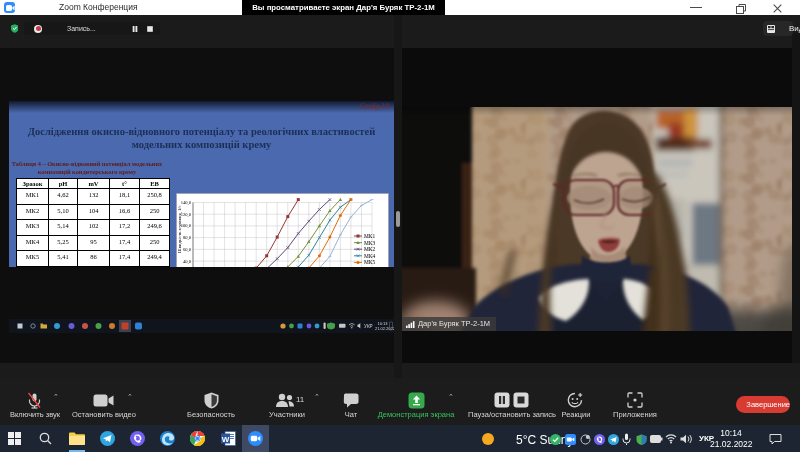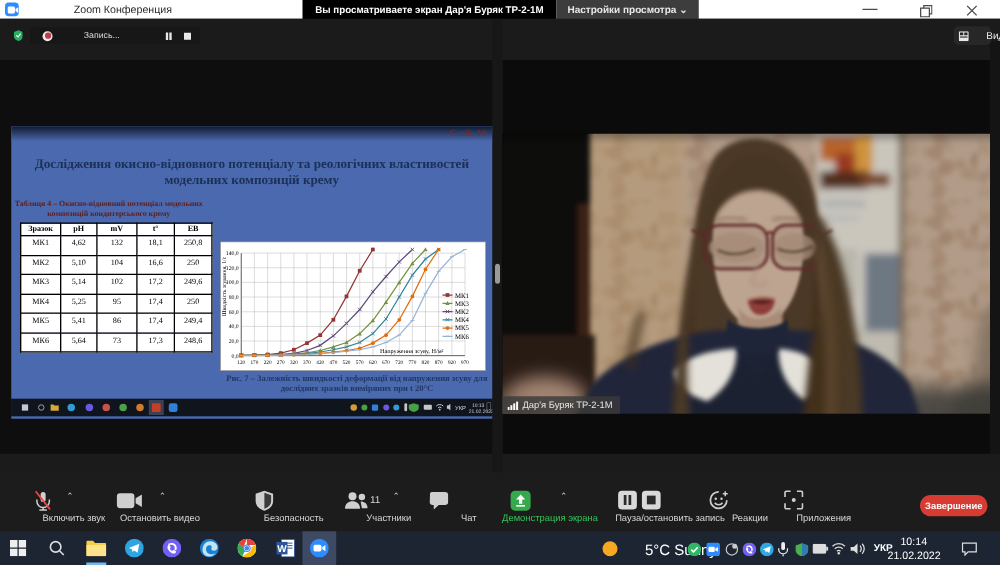--- a/index.html
+++ b/index.html
@@ -18,21 +18,21 @@
   #shield{left:10.5px;top:9px;}
   #recpanel{left:24px;top:7px;width:136px;height:13px;background:#171717;}
   #recdot{left:10px;top:2.5px;width:8px;height:8px;border-radius:50%;background:#ececec;}
   #recdot div{position:absolute;left:1.5px;top:1.5px;width:5px;height:5px;border-radius:50%;background:#c23b4b;}
   #rectext{left:43px;top:3px;color:#ddd;font-size:7px;}
   #recpause{left:107px;top:2.5px;width:8px;height:8px;}
   #recstop{left:122px;top:2.5px;width:8px;height:8px;}
   
   #vidbtn{left:763px;top:6px;width:30px;height:15px;background:#272727;border-radius:4px;color:#eee;font-size:8px;}
   
-  #slide{left:9px;top:86px;width:385px;height:234px;background:#4a69ae;overflow:hidden;font-family:"Liberation Serif",serif;}
+  #slide{left:9px;top:86px;width:385px;height:166px;background:#4a69ae;overflow:hidden;font-family:"Liberation Serif",serif;}
   #slidetopshade{left:0;top:0;width:385px;height:12px;background:linear-gradient(#101a30,#4a69ae);}
   #slidenum{right:5px;top:1px;color:#8f241a;font-size:7.5px;}
   #stitle{left:10px;top:24px;width:365px;text-align:center;color:#1c2f57;font-weight:bold;font-size:10.5px;line-height:13px;}
   #tcap{left:-15px;top:59px;width:186px;text-align:center;color:#611c18;font-weight:bold;font-size:6.3px;line-height:7.5px;}
   table{border-collapse:collapse;}
   #tbl{left:7px;top:77px;}
   #tbl td,#tbl th{border:1px solid #000;background:#fff;font-size:6.5px;font-family:"Liberation Serif",serif;text-align:center;padding:0;}
   #tbl th{height:9px;font-size:6.5px;}
   #tbl td{height:12.5px;vertical-align:top;padding-top:2px;}
   #chartbox{left:167px;top:92px;}
@@ -42,38 +42,37 @@
   
   #divider{left:394px;top:0px;width:8px;height:363px;background:#171717;}
   #divhandle{left:2px;top:196px;width:4px;height:16px;background:#9a9a9a;border-radius:2px;}
   
   #video{left:402px;top:92px;width:390px;height:224px;background:#000;overflow:hidden;}
   #vidblur{position:absolute;left:-4px;top:-4px;width:398px;height:232px;filter:blur(1.1px);}
   
   #namelabel{left:402px;top:302px;height:14px;background:rgba(58,58,58,.82);color:#e4e4e4;font-size:7.5px;line-height:13px;padding:0 6px 0 16px;}
   
   #toolbar{left:0;top:363px;width:800px;height:47px;background:#1c1c1c;}
-  .tlabel{position:absolute;top:32px;color:#d6d6d6;font-size:7.5px;text-align:left;transform:translateX(-50%);white-space:nowrap;margin-left:24px;}
+  .tlabel{position:absolute;top:32px;color:#d6d6d6;font-size:7.5px;text-align:left;transform:translateX(-50%);white-space:nowrap;}
   .caret{position:absolute;top:15px;color:#bdbdbd;font-size:7px;}
   
   #wtask{left:0;top:425px;width:800px;height:27px;background:#1d2533;}
 </style>
 </head>
 <body>
 
 <div class="abs" id="titlebar">
   <div class="abs" id="zlogo">
       <svg width="9" height="6" viewBox="0 0 9 6">
         <rect x="0" y="0" width="6" height="6" rx="1.6" fill="#fff"></rect>
         <path d="M6.4 2.2 L8.6 0.7 V5.3 L6.4 3.8 Z" fill="#fff"></path>
       </svg>
     </div>
   <div class="abs" id="ztitle">Zoom Конференция</div>
   <div class="abs" id="greenbadge">Вы просматриваете экран Дар'я Буряк ТР-2-1М</div>
-  <div class="abs" id="viewbadge">Настройки просмотра ⌄</div>
   <div class="abs" style="left:690px;top:7px;width:12px;height:1.2px;background:#4a4a4a"></div>
   <svg class="abs" style="left:736px;top:3.5px" width="10" height="10" viewBox="0 0 10 10">
       <rect x="0.5" y="2.5" width="7" height="7" fill="#fff" stroke="#4a4a4a" stroke-width="1"></rect>
       <path d="M3 2.5 V0.5 H9.5 V7 H7.5" stroke="#4a4a4a" stroke-width="1" fill="none"></path>
     </svg>
   <svg class="abs" style="left:773px;top:3.5px" width="9" height="9" viewBox="0 0 9 9">
       <path d="M0.7 0.7 L8.3 8.3 M0.7 8.3 L8.3 0.7" stroke="#4a4a4a" stroke-width="1.1"></path>
     </svg>
 </div>
 
@@ -591,21 +590,21 @@
 
     <svg class="abs" style="left:627px;top:14px" width="16" height="16" viewBox="0 0 16 16">
       <path d="M5.5 1 H2 a1 1 0 0 0 -1 1 V5.5" stroke="#cfcfcf" stroke-width="1.3" fill="none"></path>
       <path d="M10.5 1 H14 a1 1 0 0 1 1 1 V5.5" stroke="#cfcfcf" stroke-width="1.3" fill="none"></path>
       <path d="M5.5 15 H2 a1 1 0 0 1 -1 -1 V10.5" stroke="#cfcfcf" stroke-width="1.3" fill="none"></path>
       <path d="M10.5 15 H14 a1 1 0 0 0 1 -1 V10.5" stroke="#cfcfcf" stroke-width="1.3" fill="none"></path>
       <circle cx="8" cy="8" r="1.6" fill="#cfcfcf"></circle>
     </svg>
     <div class="tlabel" style="left:635px">Приложения</div>
 
-    <div class="abs" style="left:736px;top:18px;width:54px;height:17px;background:#d83b32;border-radius:8.5px;color:#fff;font-size:7.5px;font-weight:bold;text-align:center;line-height:17px;">Завершение</div>
+    <div class="abs" style="left:736px;top:18px;width:54px;height:17px;background:#d83b32;border-radius:8.5px;color:#fff;font-size:7.5px;font-weight:normal;text-align:right;line-height:17px;">Завершение</div>
   </div>
 </div>
 
 <div class="abs" id="wtask">
 
   <svg class="abs" style="left:8px;top:7px" width="13" height="13" viewBox="0 0 13 13">
     <rect x="0" y="0" width="6" height="6" fill="#eee"></rect>
       <rect x="7" y="0" width="6" height="6" fill="#eee"></rect>
     <rect x="0" y="7" width="6" height="6" fill="#eee"></rect>
       <rect x="7" y="7" width="6" height="6" fill="#eee"></rect>

